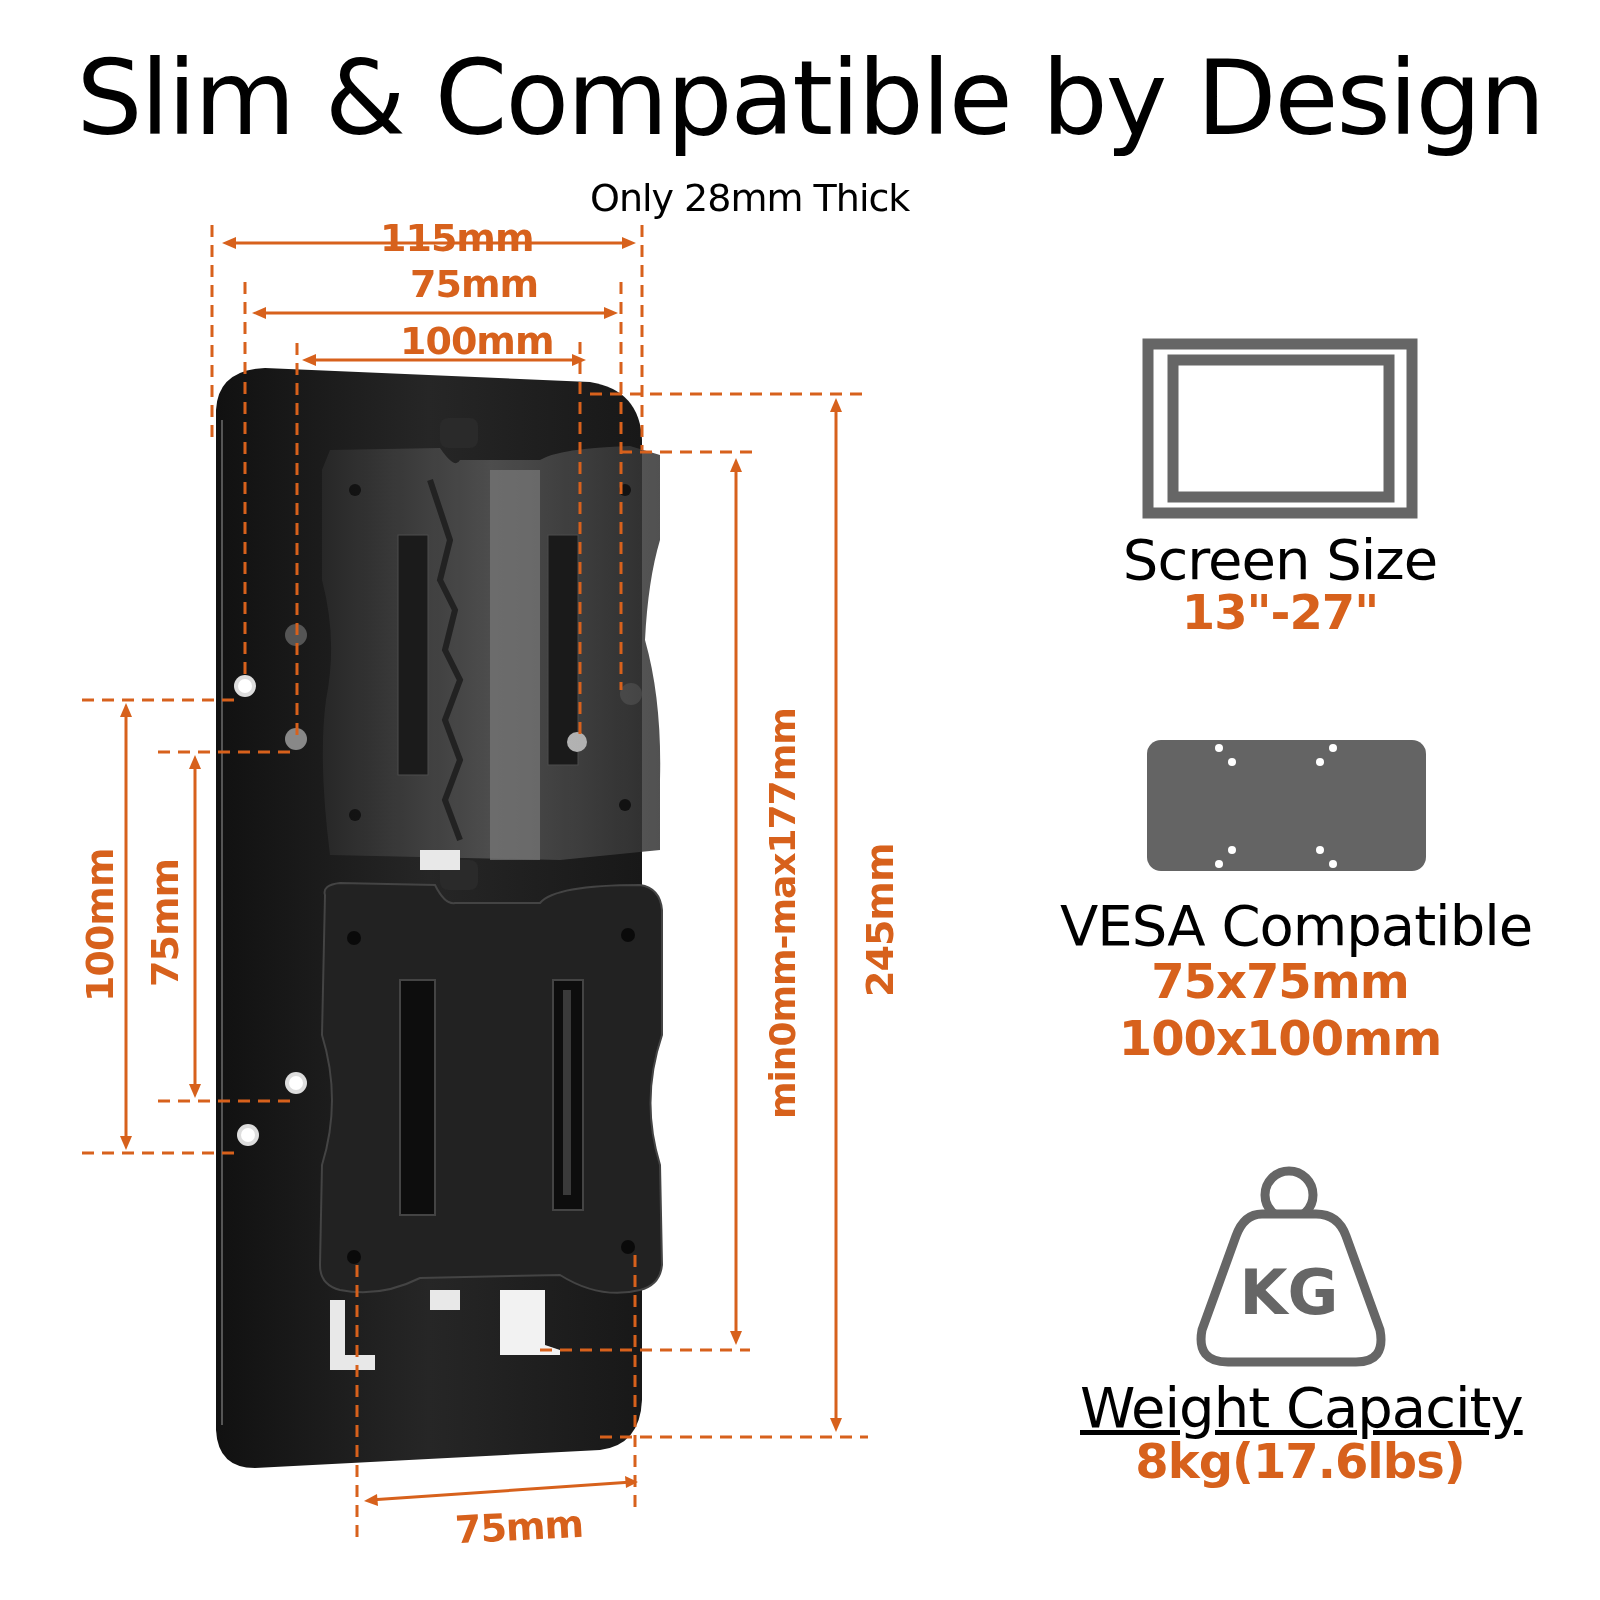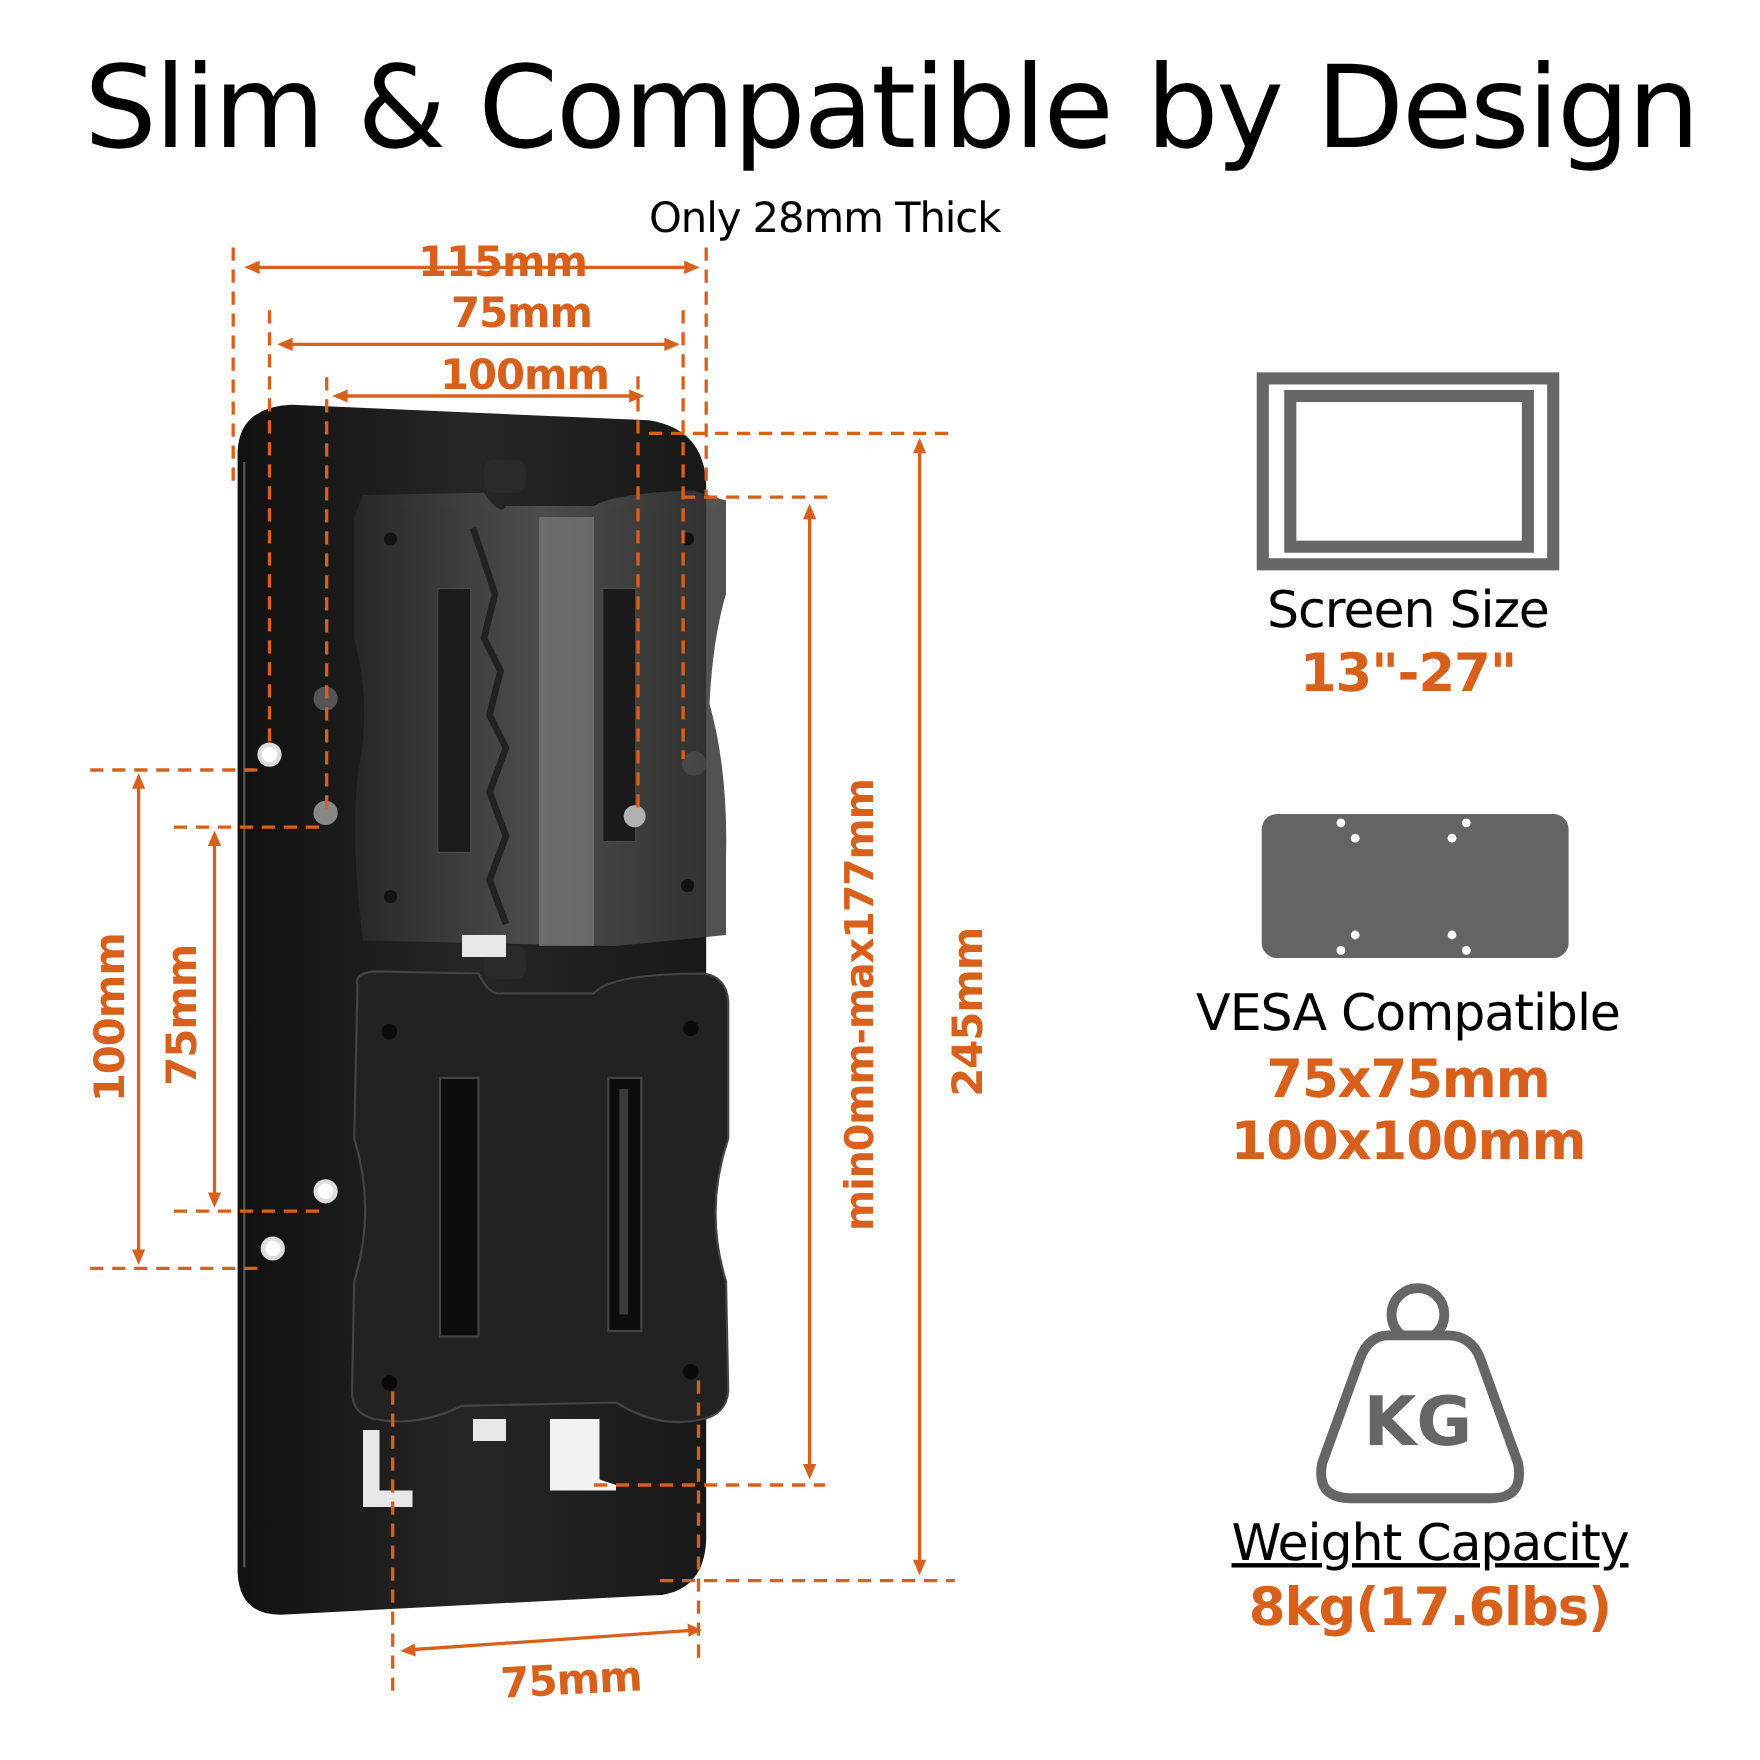--- a/index.html
+++ b/index.html
@@ -3,21 +3,21 @@
 <meta charset="utf-8">
 <style>
   html, body { margin: 0; padding: 0; background: #ffffff; }
   body { width: 1600px; height: 1600px; position: relative; overflow: hidden; font-family: "DejaVu Sans", sans-serif; }
   .abs { position: absolute; }
   .title { left: 0; width: 1620px; top: 38px; text-align: center; font-size: 104px; color: #000; letter-spacing: -2px; line-height: 120px; font-family: "DejaVu Sans", sans-serif; }
   .subtitle { left: 590px; top: 163px; font-size: 38px; color: #000; letter-spacing: -1px; line-height: 70px; font-family: "DejaVu Sans", sans-serif; }
   .dim { color: #d7611c; font-weight: bold; font-family: "DejaVu Sans", sans-serif; letter-spacing: -1px; white-space: nowrap; }
   .dim-h { font-size: 38px; line-height: 44px; }
   .dim-v { font-size: 38px; line-height: 44px; transform-origin: center center; }
-  .feature-label { font-size: 46px; color: #000; text-align: center; white-space: nowrap; letter-spacing: -1px; font-family: "DejaVu Sans", sans-serif; }
+  .feature-label { font-size: 56px; color: #000; text-align: center; white-space: nowrap; letter-spacing: -1px; font-family: "DejaVu Sans", sans-serif; }
   .feature-value { font-size: 48px; color: #d7611c; font-weight: bold; text-align: center; white-space: nowrap; letter-spacing: -1px; line-height: 56px; font-family: "DejaVu Sans", sans-serif; }
   svg { position: absolute; left: 0; top: 0; }
 </style>
 </head>
 <body>
 
 <div class="abs title">Slim &amp; Compatible by Design</div>
 <div class="abs subtitle">Only 28mm Thick</div>
 
 <svg width="1600" height="1600" viewBox="0 0 1600 1600">

